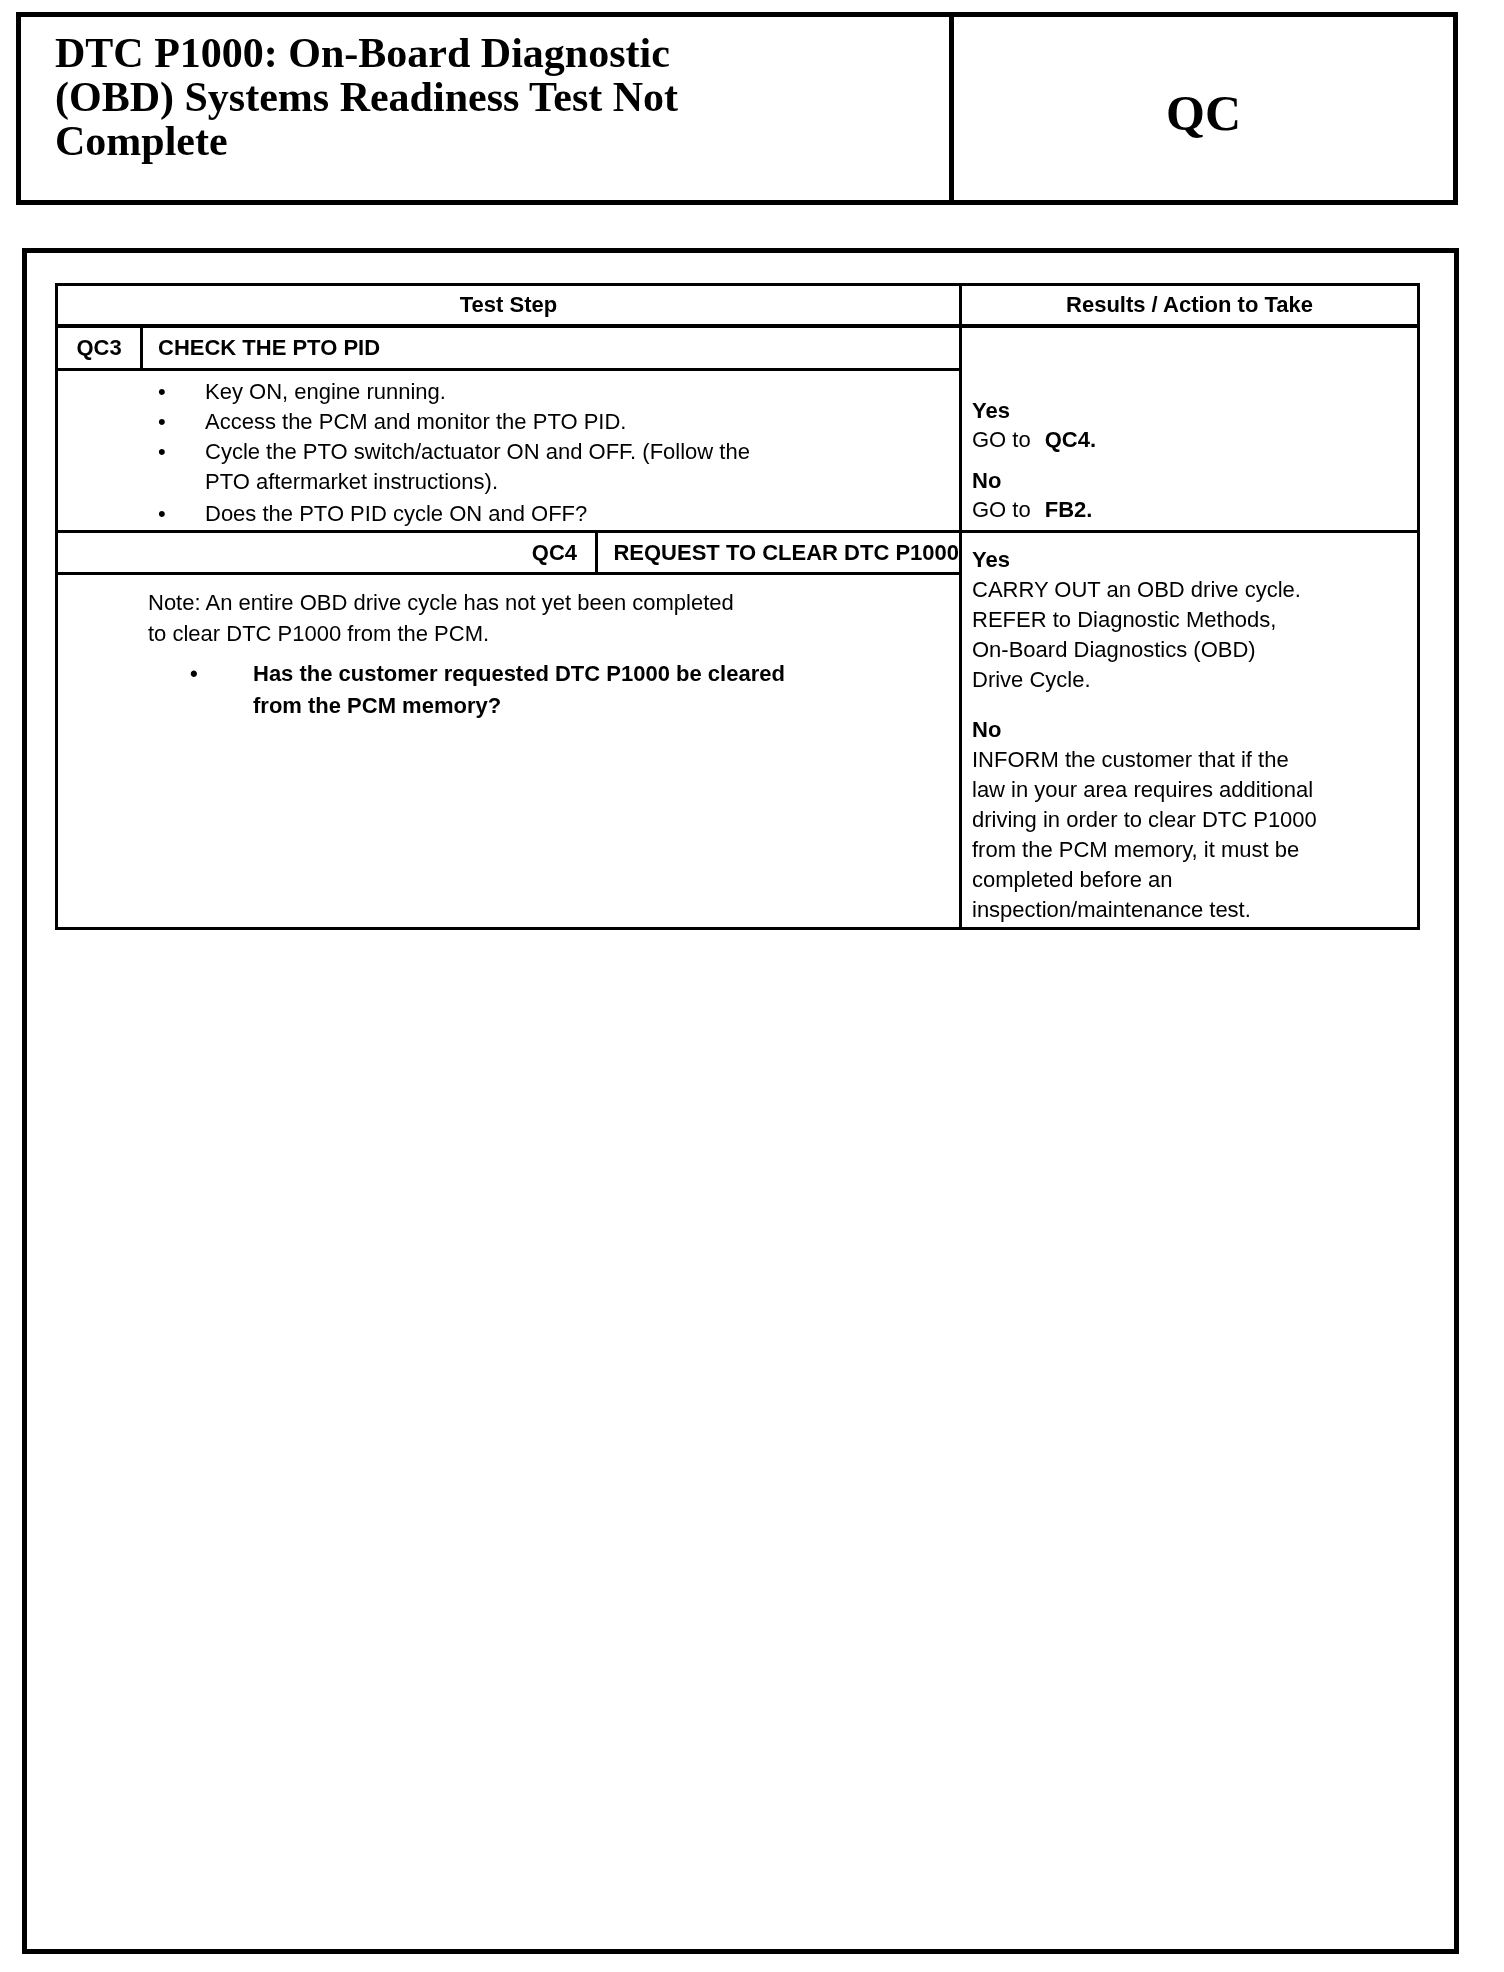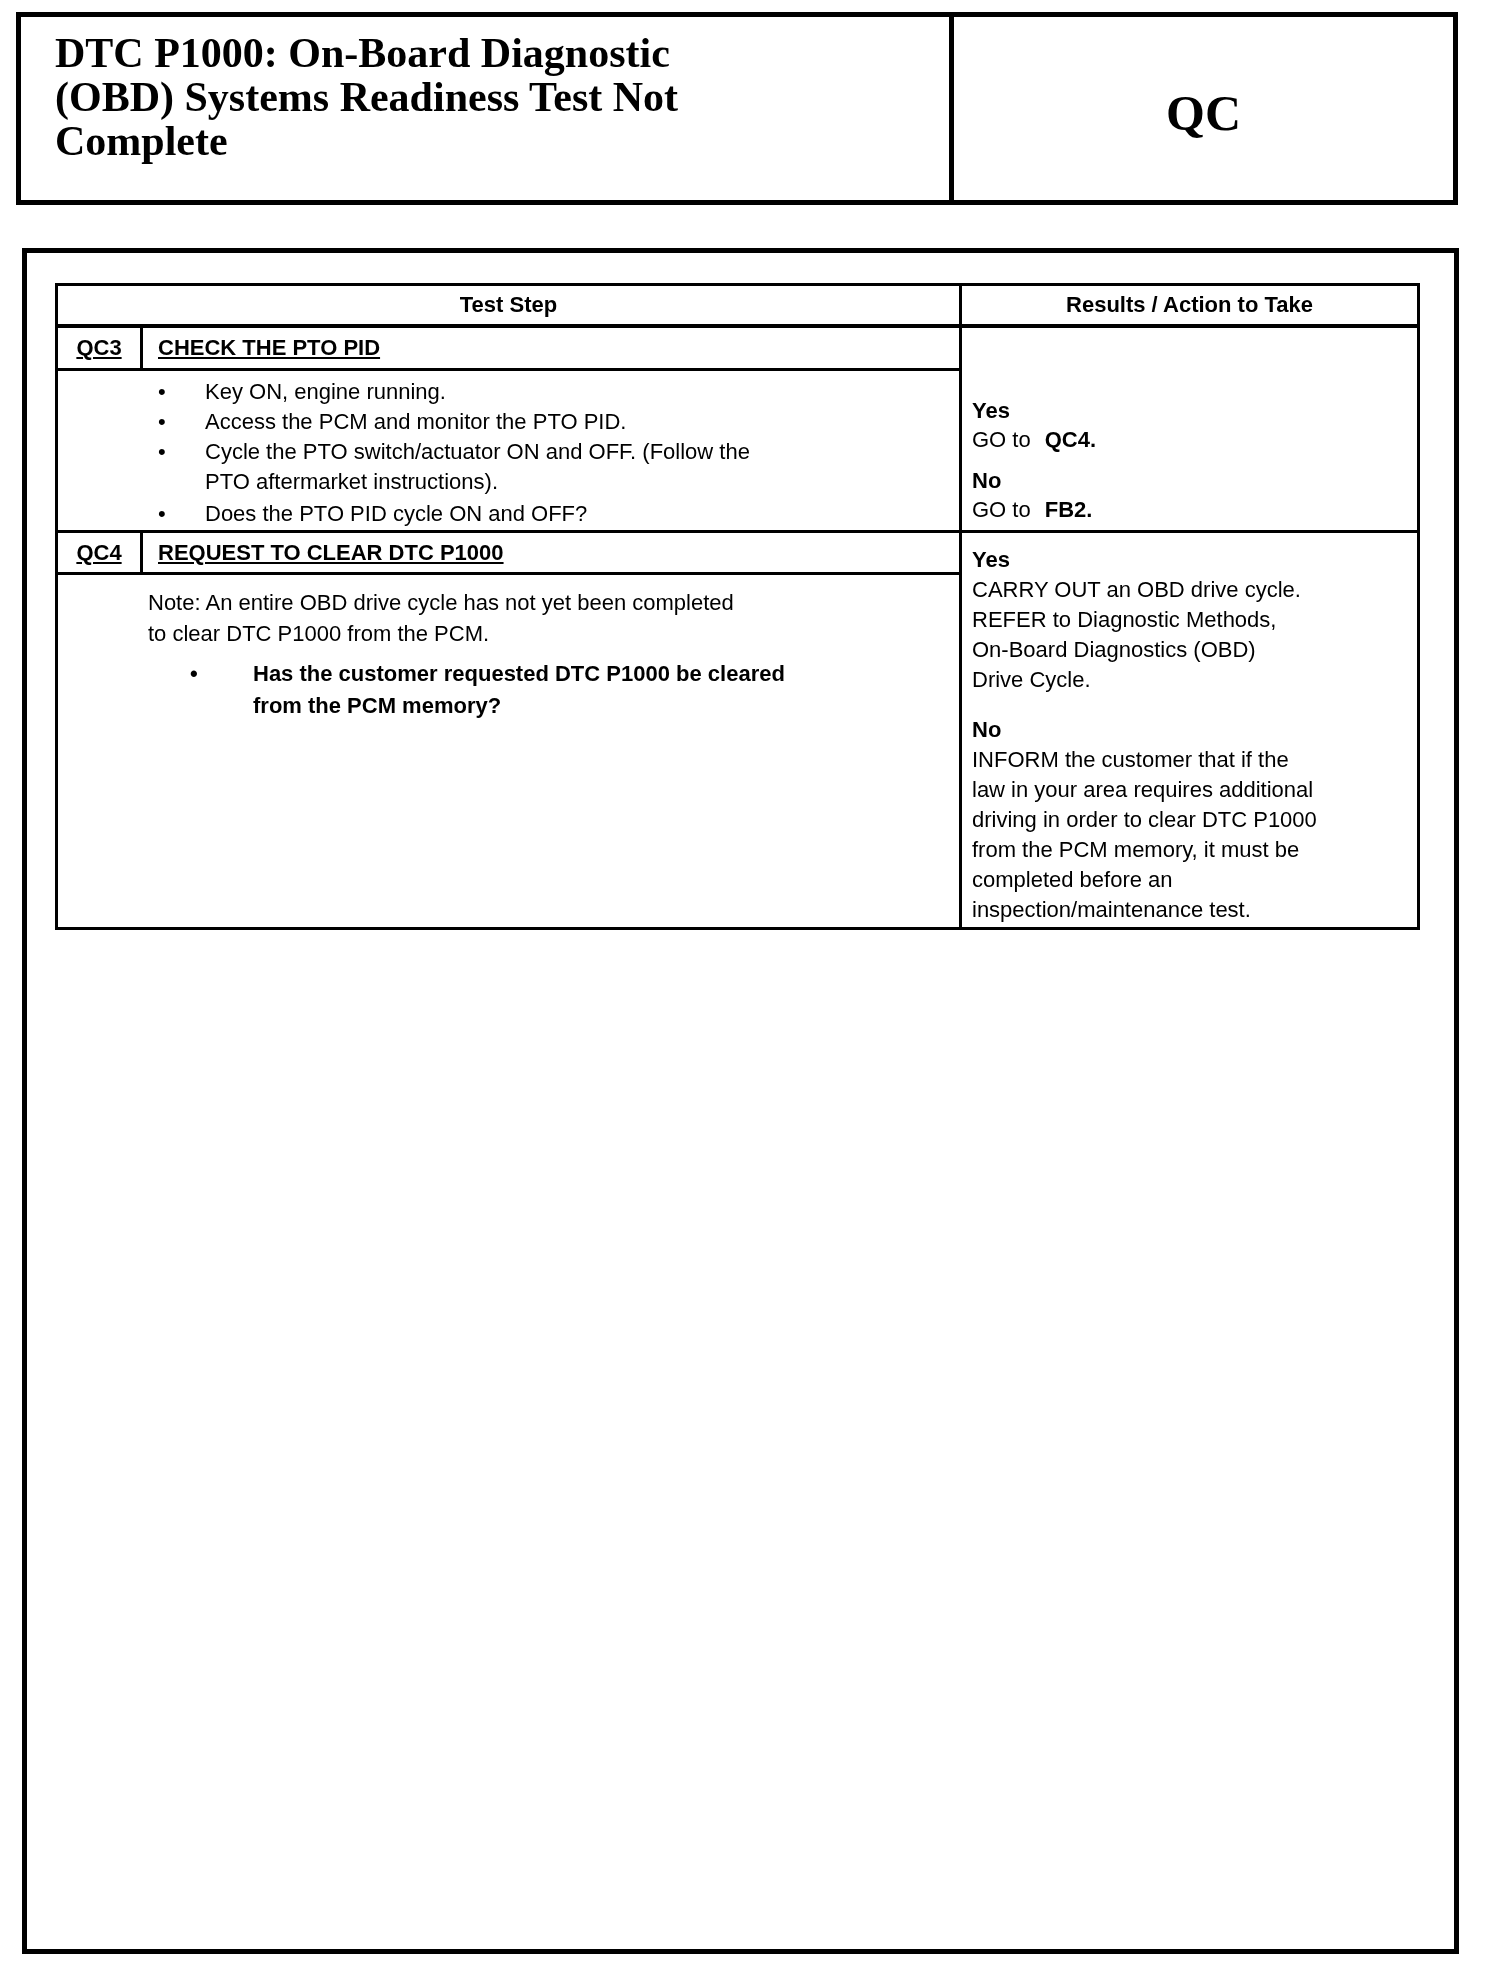--- a/index.html
+++ b/index.html
@@ -57,30 +57,29 @@
     display:flex; align-items:center; justify-content:center;
     border-bottom:4px solid #000;
   }
   .th-left  { grid-column:1; grid-row:1; }
   .th-right { grid-column:2; grid-row:1; border-left:3px solid #000; }
 
   .label-row {
     display:flex; align-items:stretch;
     border-bottom:3px solid #000;
     font-weight:bold;
-    text-decoration:underline;
   }
   .label-row .row-id {
     width:85px; border-right:3px solid #000;
     display:flex; align-items:center; justify-content:center;
     flex:none;
   }
   .label-row .row-title { display:flex; align-items:center; padding-left:15px; }
   .qc3-label { grid-column:1; grid-row:2; }
-  .qc4-label { grid-column:1; grid-row:4; }
+  .qc4-label { grid-column:1; grid-row:4;justify-content:flex-end; }
 
   .qc3-body {
     grid-column:1; grid-row:3;
     border-bottom:3px solid #000;
     padding-top:6px;
   }
   .qc4-body { grid-column:1; grid-row:5; padding-top:12px; }
 
   .qc3-results {
     grid-column:2; grid-row:2 / span 2;

